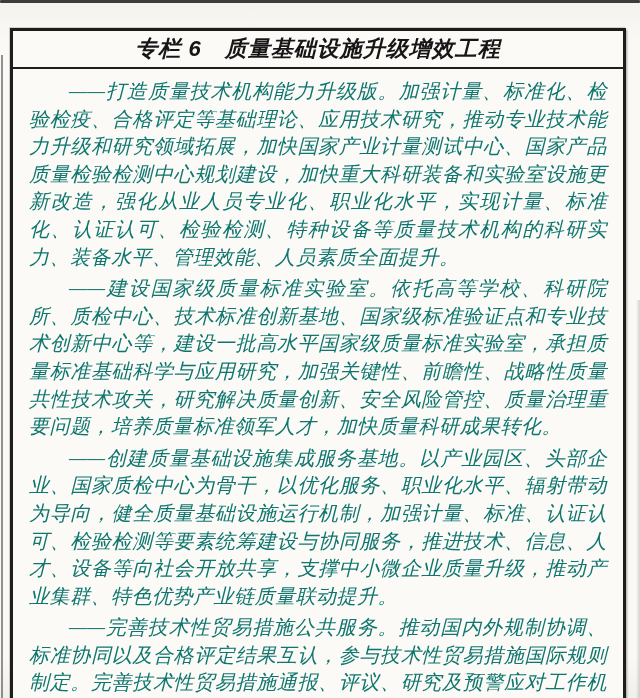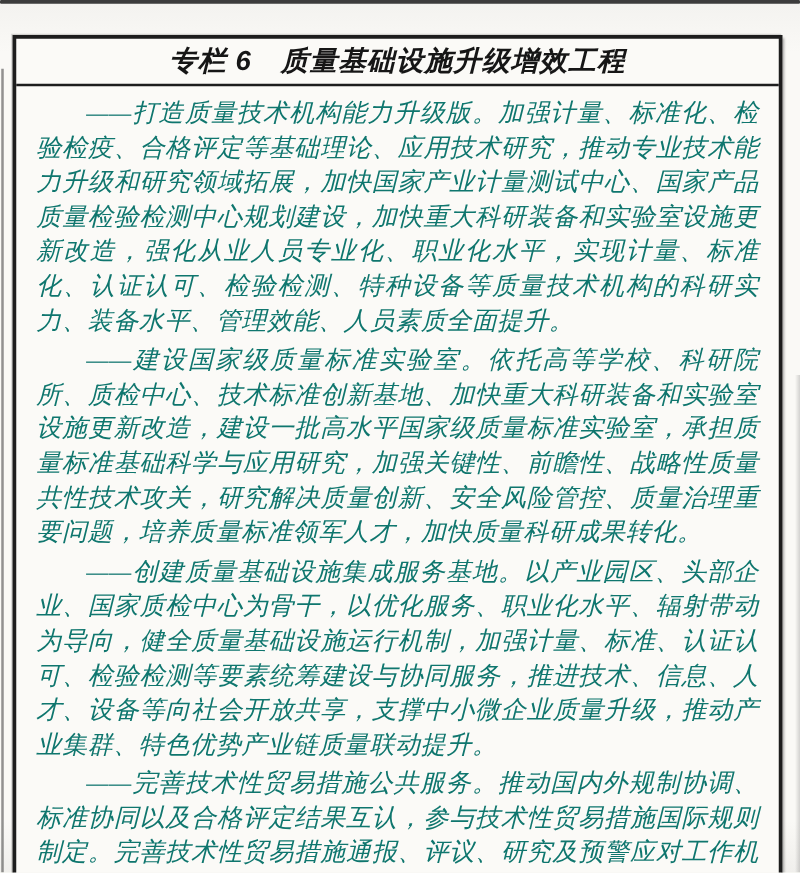--- a/index.html
+++ b/index.html
@@ -89,18 +89,18 @@
 
 <div class="page">
   <div class="top-edge-line"></div>
   <div class="left-edge-line"></div>
   <div class="right-edge-shadow"></div>
 
   <div class="panel">
     <div class="panel-title">专栏 6　质量基础设施升级增效工程</div>
     <div class="panel-body">
       <p>——打造质量技术机构能力升级版。加强计量、标准化、检验检疫、合格评定等基础理论、应用技术研究，推动专业技术能力升级和研究领域拓展，加快国家产业计量测试中心、国家产品质量检验检测中心规划建设，加快重大科研装备和实验室设施更新改造，强化从业人员专业化、职业化水平，实现计量、标准化、认证认可、检验检测、特种设备等质量技术机构的科研实力、装备水平、管理效能、人员素质全面提升。</p>
-      <p>——建设国家级质量标准实验室。依托高等学校、科研院所、质检中心、技术标准创新基地、加快重大科研装备和实验室设施更新改造，建设一批高水平国家级质量标准实验室，承担质量标准基础科学与应用研究，加强关键性、前瞻性、战略性质量共性技术攻关，研究解决质量创新、安全风险管控、质量治理重要问题，培养质量标准领军人才，加快质量科研成果转化。</p>
+      <p>——建设国家级质量标准实验室。依托高等学校、科研院所、质检中心、技术标准创新基地、国家级标准验证点和专业技术创新中心等，建设一批高水平国家级质量标准实验室，承担质量标准基础科学与应用研究，加强关键性、前瞻性、战略性质量共性技术攻关，研究解决质量创新、安全风险管控、质量治理重要问题，培养质量标准领军人才，加快质量科研成果转化。</p>
       <p>——创建质量基础设施集成服务基地。以产业园区、头部企业、国家质检中心为骨干，以优化服务、职业化水平、辐射带动为导向，健全质量基础设施运行机制，加强计量、标准、认证认可、检验检测等要素统筹建设与协同服务，推进技术、信息、人才、设备等向社会开放共享，支撑中小微企业质量升级，推动产业集群、特色优势产业链质量联动提升。</p>
       <p>——完善技术性贸易措施公共服务。推动国内外规制协调、标准协同以及合格评定结果互认，参与技术性贸易措施国际规则制定。完善技术性贸易措施通报、评议、研究及预警应对工作机制，强化部际协调、基层技术支撑和专家队伍建设。优化国家技术性贸易措施公共信息和技术服务，加强通报咨询中心和研究评议基地建设。</p>
     </div>
   </div>
 </div>
 
 </body></html>

